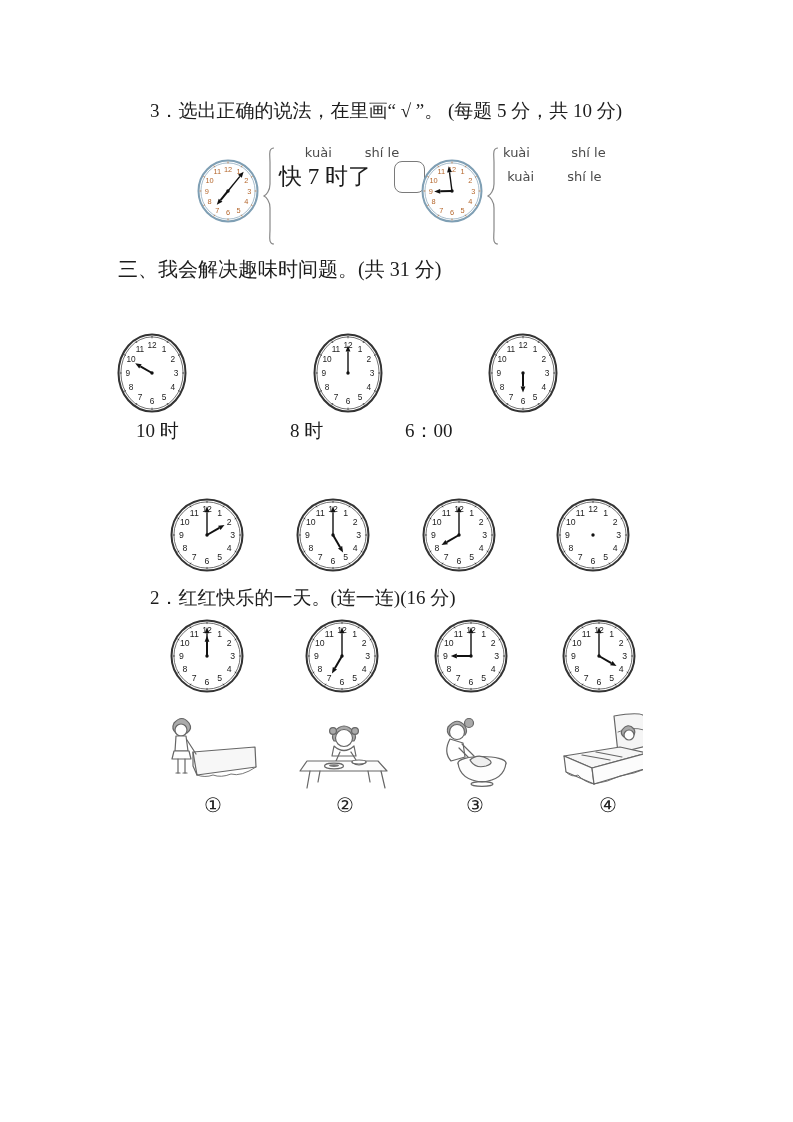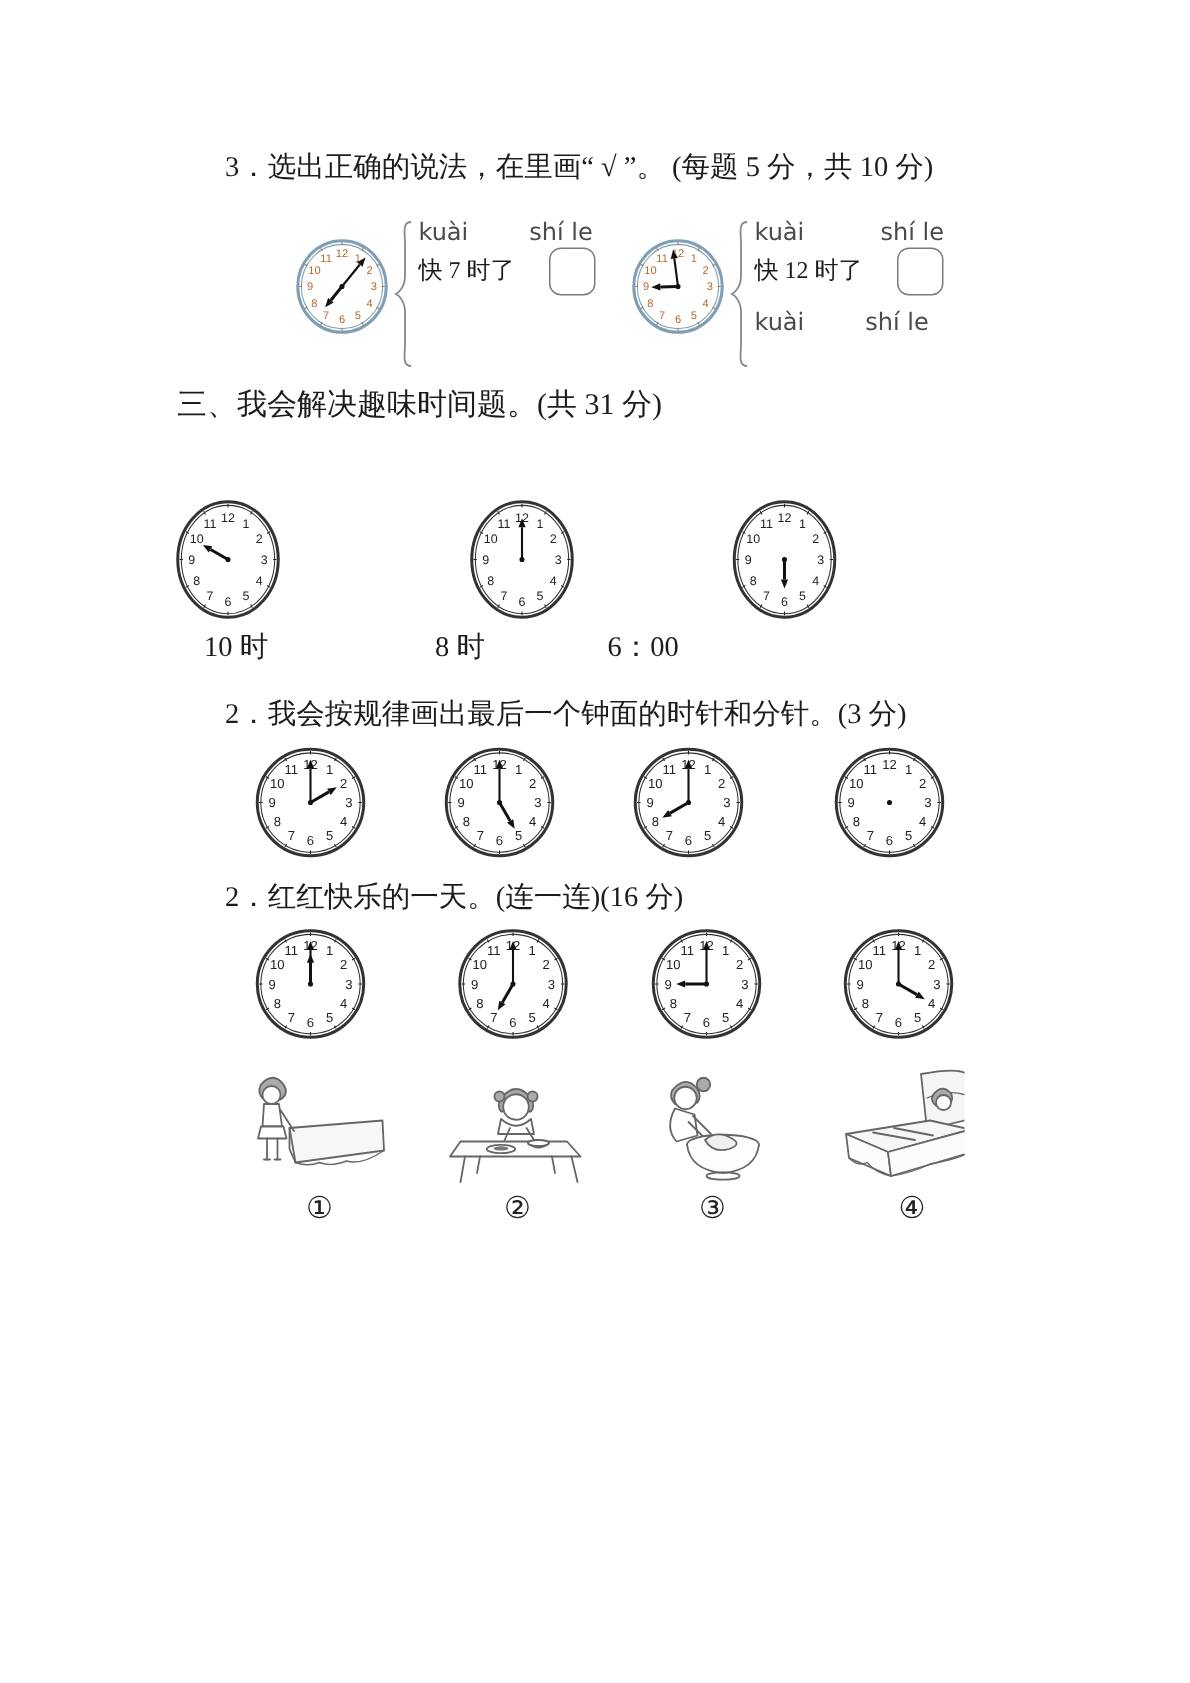--- a/index.html
+++ b/index.html
@@ -6,23 +6,23 @@
   .sheet{position:relative;width:643px;height:1122px;background:#fff;overflow:hidden;
          font-family:"Liberation Serif","DejaVu Serif",serif;color:#1c1c1c;}
   .abs{position:absolute;}
   .qtitle{font-size:19px;white-space:pre;}
   .sectitle{font-size:20px;white-space:pre;}
   .match{display:flex;align-items:flex-start;}
   .clockbox{display:inline-block;line-height:0;}
   .brace{margin:0 3px 0 2px;flex:0 0 auto;}
   .options{display:flex;flex-direction:column;}
   .option{margin-bottom:9px;}
-  .pinyin{font-family:"DejaVu Sans","Liberation Sans",sans-serif;font-size:16px;color:#4a4a4a;
-          white-space:pre;line-height:1.1;margin-bottom:1px;}
-  .optrow{display:flex;align-items:center;gap:23px;font-size:16px;white-space:pre;}
+  .pinyin{font-family:"DejaVu Sans","Liberation Sans",sans-serif;font-size:13px;color:#4a4a4a;
+          white-space:pre;line-height:1.1;margin-bottom:1px;text-align:center;}
+  .optrow{display:flex;gap:23px;font-size:23px;white-space:pre;}
   .checkbox{width:29px;height:30px;border:1.6px solid #7a7a7a;border-radius:8px;background:#fff;flex:0 0 auto;}
   .clklabel{font-size:19px;white-space:pre;}
   .piclabel{font-size:20px;color:#222;}
   .pic{line-height:0;}
   .pic svg{stroke:#666;fill:none;stroke-width:1.2;stroke-linecap:round;stroke-linejoin:round;}
   .footer{width:793px;text-align:center;font-family:"DejaVu Sans","Liberation Sans",sans-serif;
           font-size:16px;color:#a0a0a0;letter-spacing:0.5px;}
 </style>
 </head>
 <body>
@@ -116,24 +116,20 @@
           <circle cx="32" cy="33" r="1.7" fill="#111" stroke="none"></circle>
         </svg></span>
     <span class="brace">
       <svg width="14" height="100" viewBox="0 0 14 100">
         <path d="M12,2 C6,2 8,10 8,16 L8,38 C8,45 4,49 2,50 C4,51 8,55 8,62 L8,84 C8,90 6,98 12,98" fill="none" stroke="#888" stroke-width="1.2"></path>
       </svg>
     </span>
     <div class="options">
       <div class="option">
         <div class="pinyin">kuài          shí le</div>
-        <div class="optrow">
-          <span>快 12 时了</span>
-          <span class="checkbox"></span>
-        </div>
       </div>
       <div class="option">
         <div class="pinyin">kuài        shí le</div>
       </div>
     </div>
   </div>
 
   <div class="abs sectitle" style="left:118px;top:256px">三、我会解决趣味时间题。(共 31 分)</div>
 
 
@@ -228,21 +224,20 @@
         <line x1="35.99999999999999" y1="6.350000000000001" x2="35.99999999999999" y2="3.8475000000000037" stroke="#222" stroke-width="0.7"></line>
         <line x1="36" y1="41" x2="36" y2="54.4" stroke="#111" stroke-width="2"></line>
         <polygon points="36,60.4 33.6,54.4 38.4,54.4" fill="#111" stroke="none"></polygon>
         <circle cx="36" cy="41" r="1.7" fill="#111" stroke="none"></circle>
       </svg></span>
 
   <span class="abs clklabel" style="left:136px;top:418px">10 时</span>
   <span class="abs clklabel" style="left:290px;top:418px">8 时</span>
   <span class="abs clklabel" style="left:405px;top:418px">6：00</span>
 
-  <div class="abs qtitle" style="left:150px;top:463px">2．我会按规律画出最后一个钟面的时针和分针。(3 分)</div>
 
   <span class="abs clockbox" style="left:169px;top:497px"><svg width="76" height="76" viewBox="0 0 76 76">
         <ellipse cx="38" cy="38" rx="35.5" ry="35.5" fill="#fff" stroke="#333333" stroke-width="2"></ellipse>
         <ellipse cx="38" cy="38" rx="33.1" ry="33.1" fill="none" stroke="#333333" stroke-width="0.7"></ellipse>
         <text x="50.78" y="15.864390679269746" font-size="8.7" text-anchor="middle" dominant-baseline="central" fill="#222" stroke="none" font-family="Liberation Sans, sans-serif">1</text>
         <line x1="53.974999999999994" y1="10.330488349087183" x2="55.12875" y2="8.332134729854591" stroke="#222" stroke-width="0.7"></line>
         <text x="60.135609320730254" y="25.22" font-size="8.7" text-anchor="middle" dominant-baseline="central" fill="#222" stroke="none" font-family="Liberation Sans, sans-serif">2</text>
         <line x1="65.66951165091281" y1="22.025" x2="67.6678652701454" y2="20.871249999999996" stroke="#222" stroke-width="0.7"></line>
         <text x="63.56" y="38" font-size="8.7" text-anchor="middle" dominant-baseline="central" fill="#222" stroke="none" font-family="Liberation Sans, sans-serif">3</text>
         <line x1="69.95" y1="38" x2="72.2575" y2="38" stroke="#222" stroke-width="0.7"></line>

